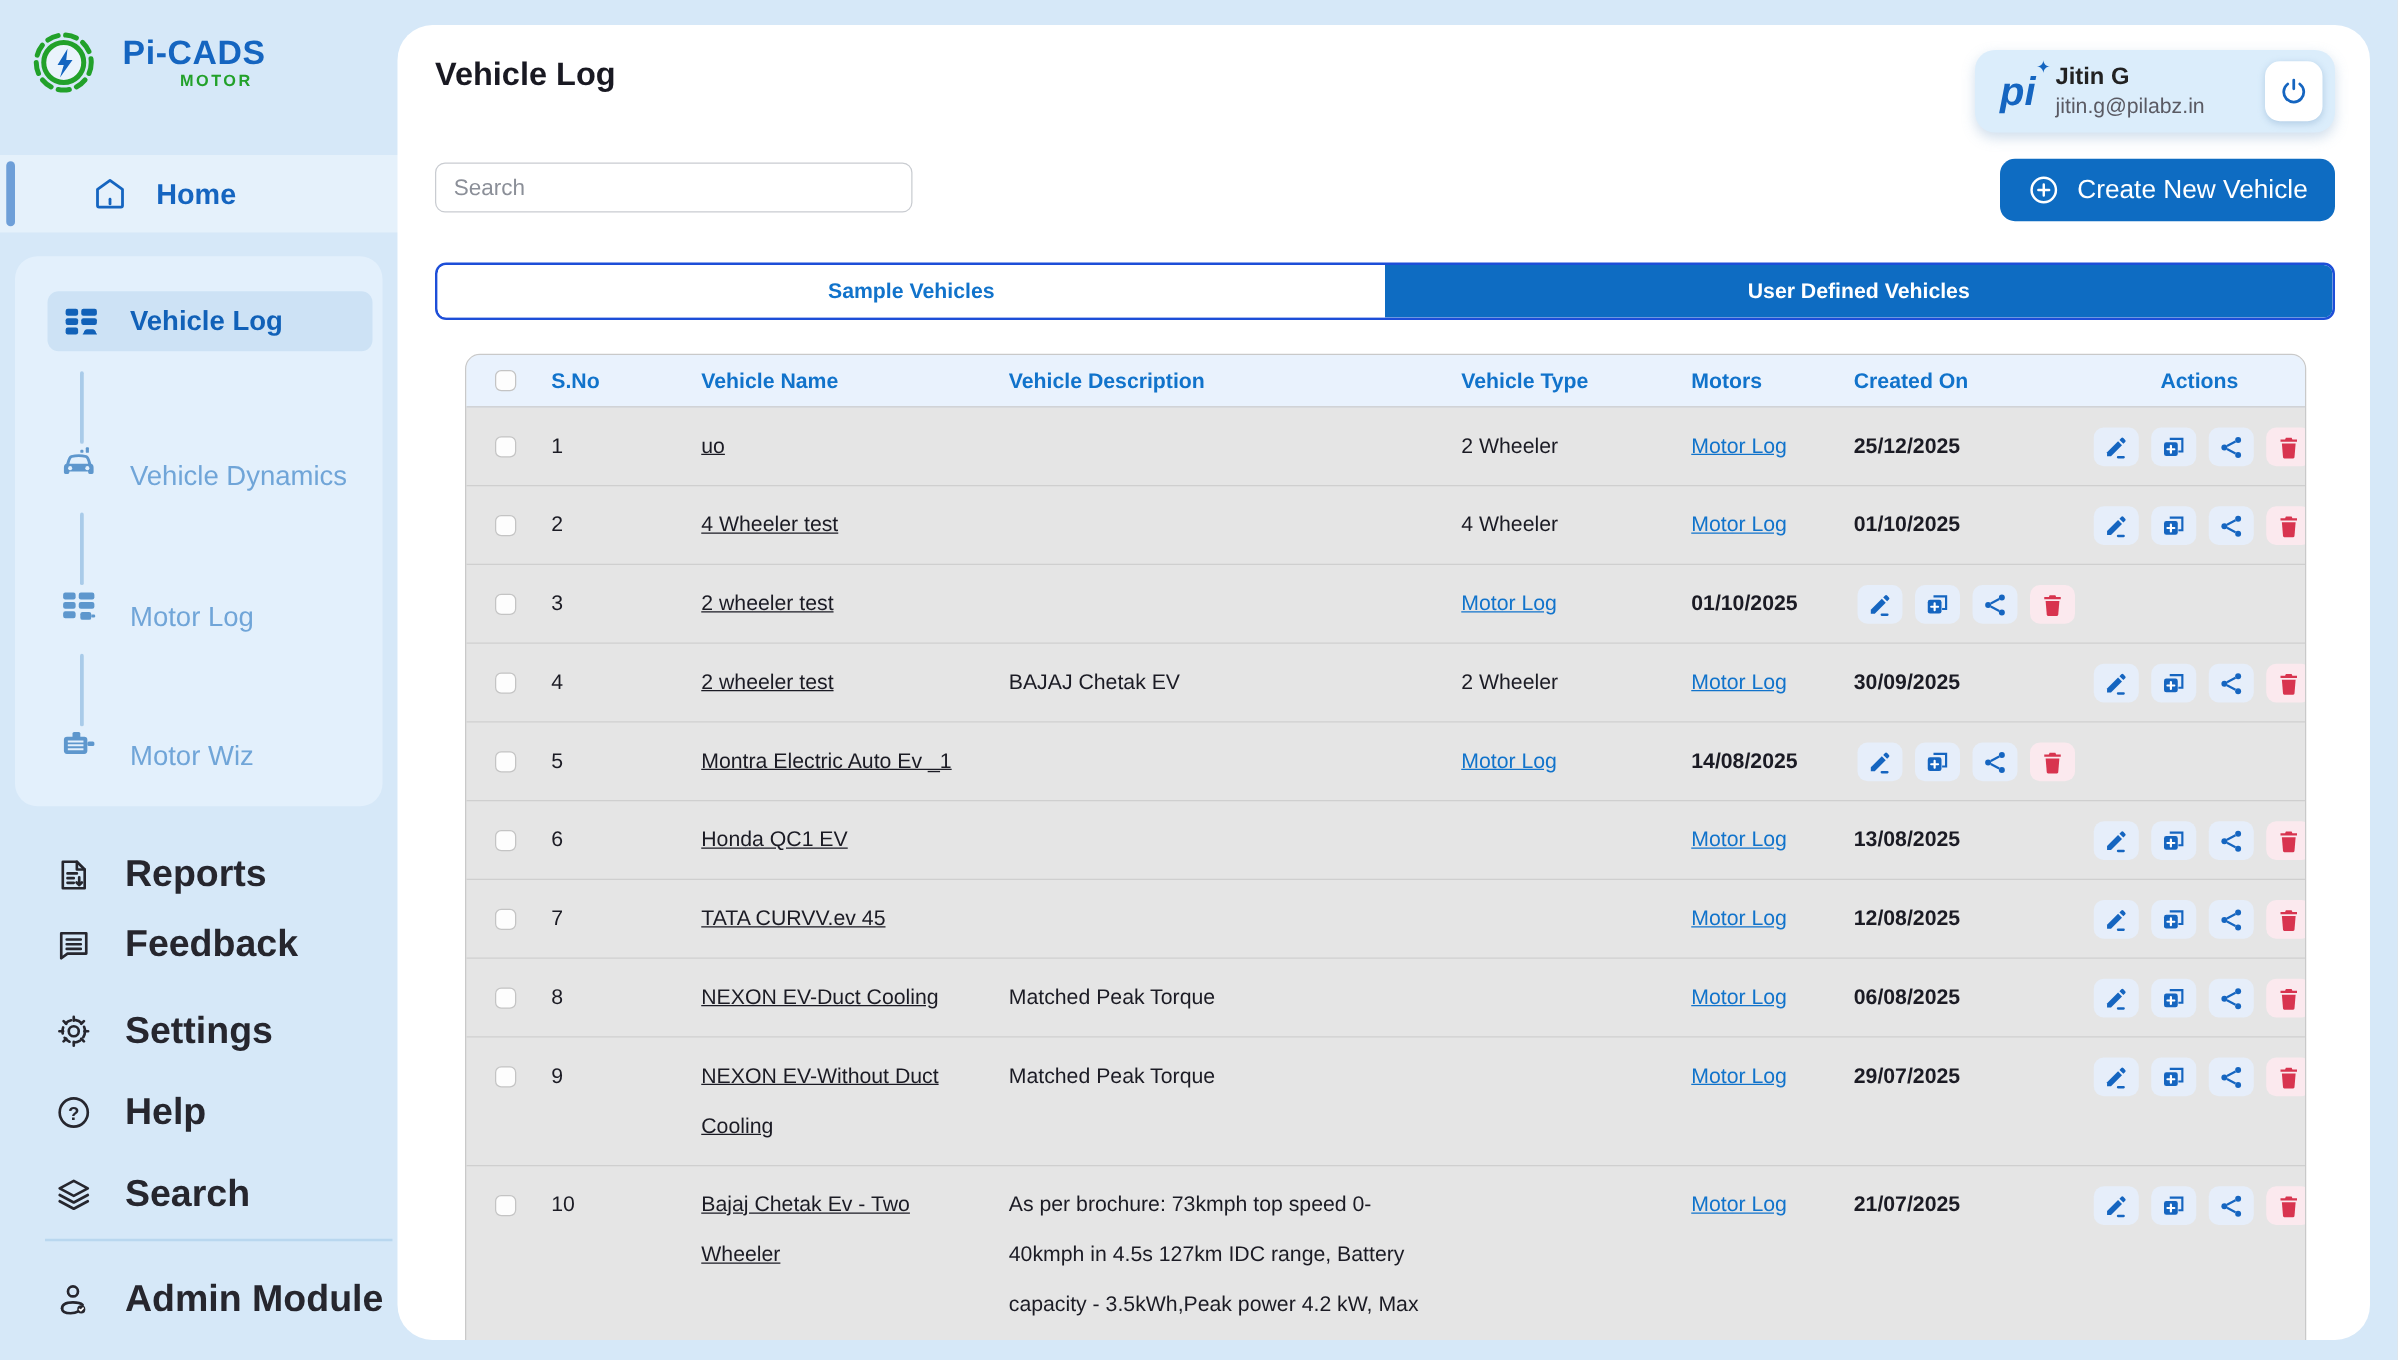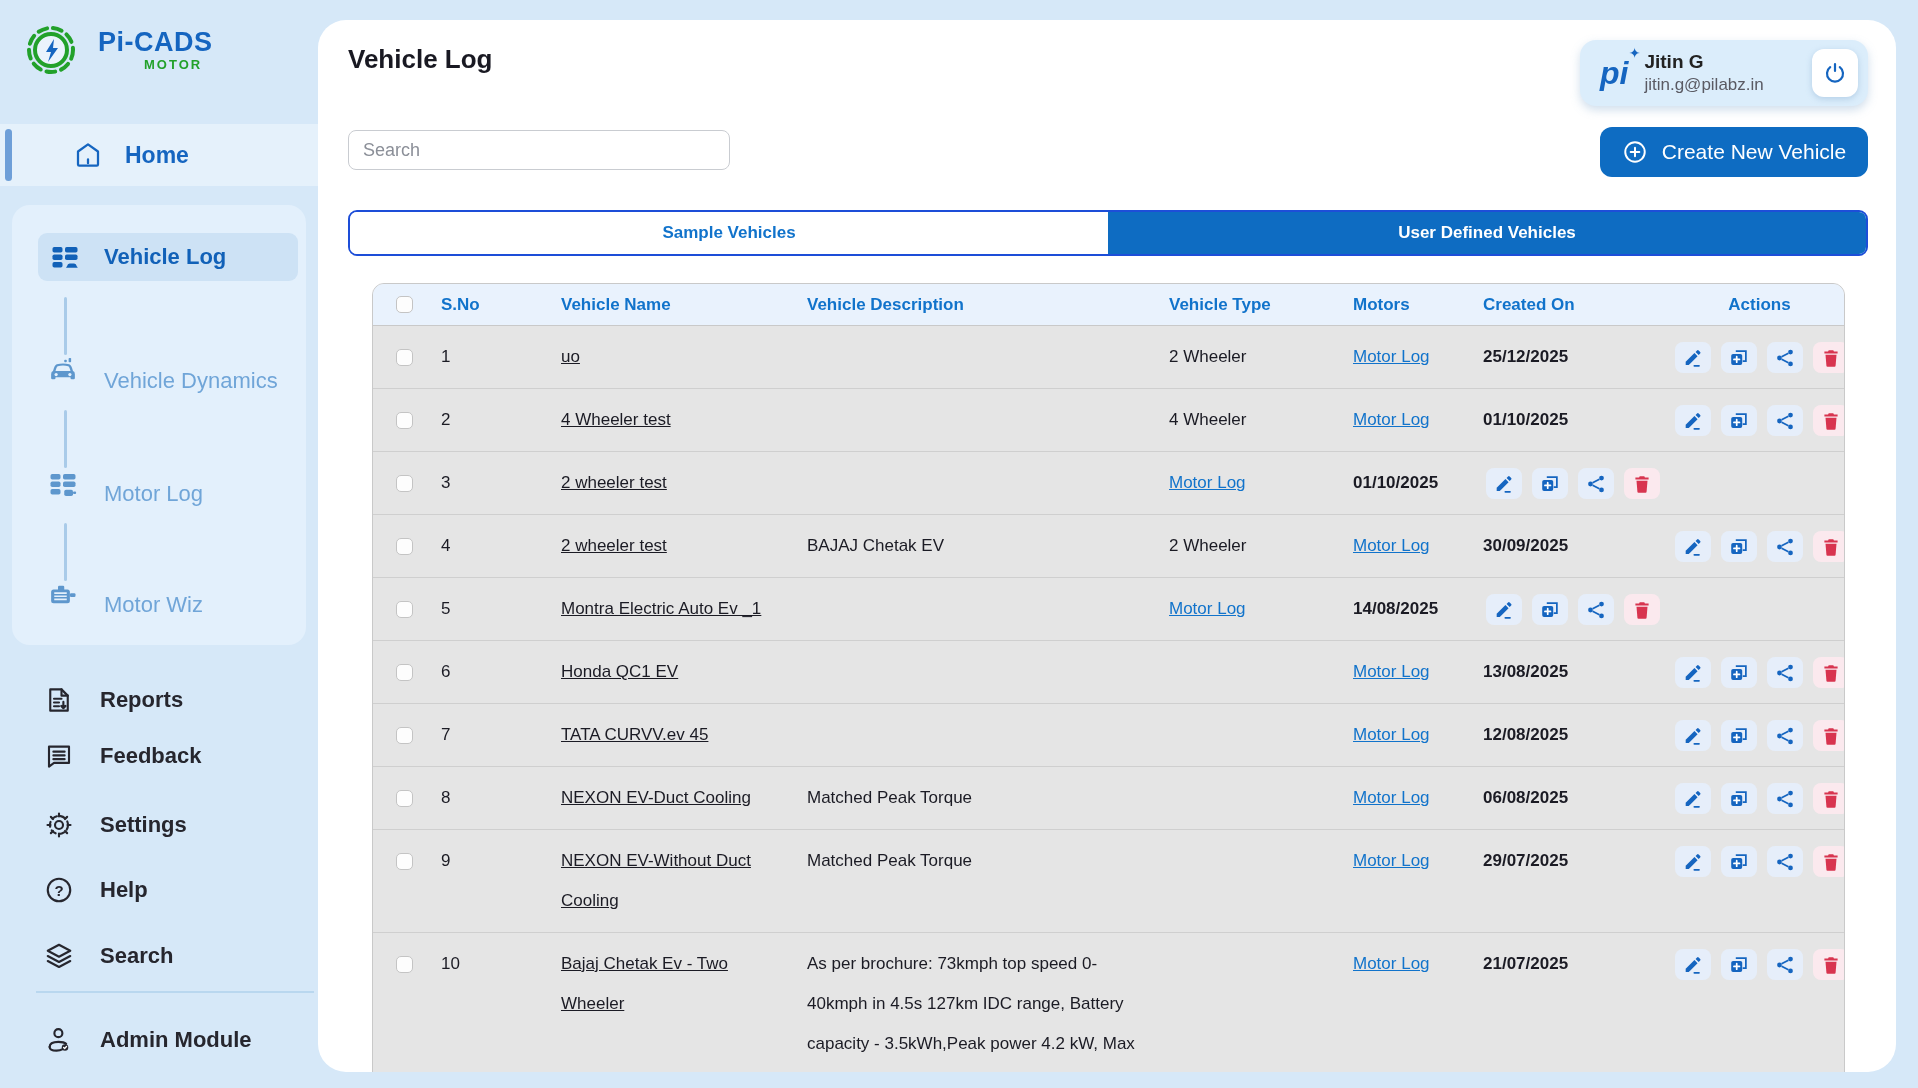--- a/index.html
+++ b/index.html
@@ -21,21 +21,21 @@
 
   .side-group { position:absolute; left:12px; top:205px; width:294px; height:440px;
     background:#e3f0fc; border-radius:18px; }
   .group-item { position:absolute; left:0; display:flex; align-items:center; gap:26px; padding-left:36px; width:100%; cursor:pointer; }
   .group-item.active { left:26px; width:260px; top:28px; height:48px; background:#cde2f5; border-radius:9px; padding-left:12px; gap:24px; }
   .group-label-active { font-size:22px; font-weight:700; color:#1161b8; }
   .group-label { font-size:22px; font-weight:500; color:#70a5d8;margin-top:19px; }
   .connector { position:absolute; left:52px; width:3px; background:#a9cbe9; border-radius:2px; }
 
   .menu-item { position:absolute; left:0; width:318px; height:56px; display:flex; align-items:center; gap:26px; padding-left:44px; cursor:pointer; }
-  .menu-label { font-size:22px; font-weight:600; color:#26262e; }
+  .menu-label { font-size:30px; font-weight:600; color:#26262e; }
   .side-divider { position:absolute; left:36px; right:4px; top:991px; height:2px; background:#b9d7ef; }
 
   
   .main-card { position:absolute; left:318px; top:20px; width:1578px; height:1052px;
     background:#ffffff; border-radius:28px; overflow:hidden; }
   .page-title { position:absolute; left:30px; top:24px; font-size:26px; font-weight:800; color:#191922; }
 
   .user-chip { position:absolute; right:28px; top:20px; width:288px; height:66px; background:#dbedfb;
     border-radius:16px; box-shadow:0 4px 10px rgba(120,160,200,.35); display:flex; align-items:center; padding:0 10px 0 20px; }
   .pi-logo { font-size:32px; font-weight:800; font-style:italic; color:#1565c0; position:relative; margin-right:16px; }

